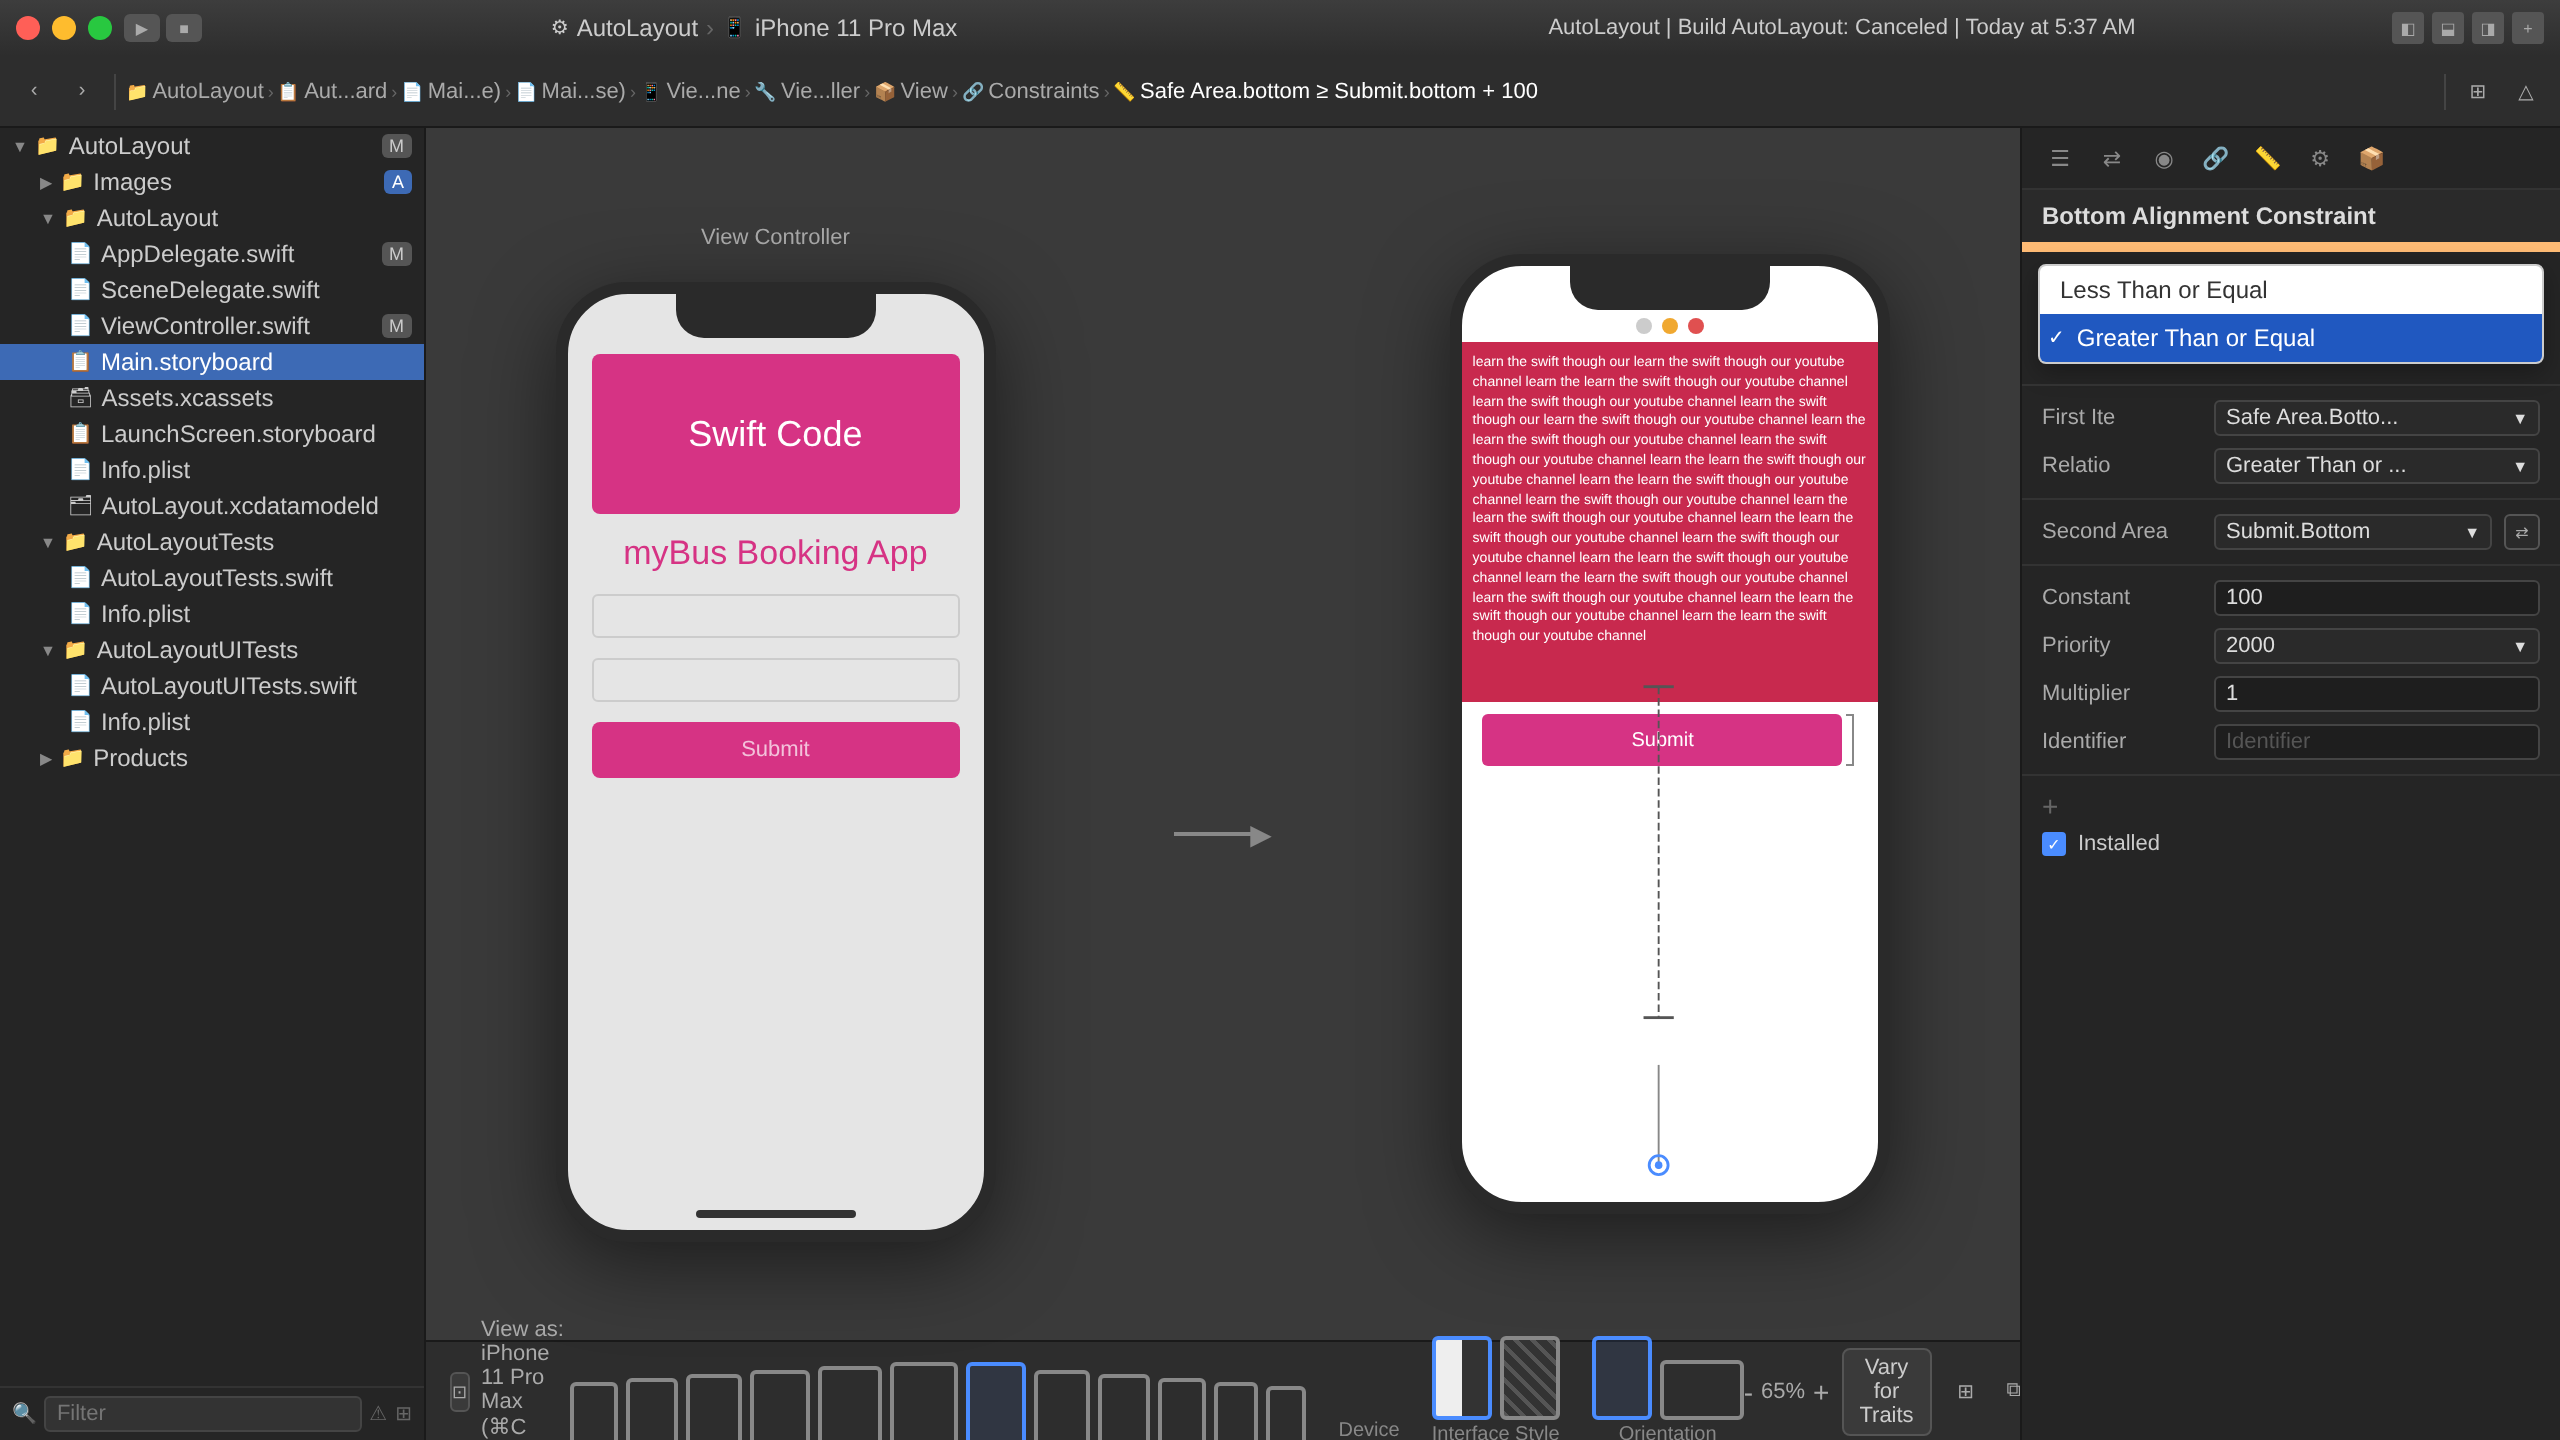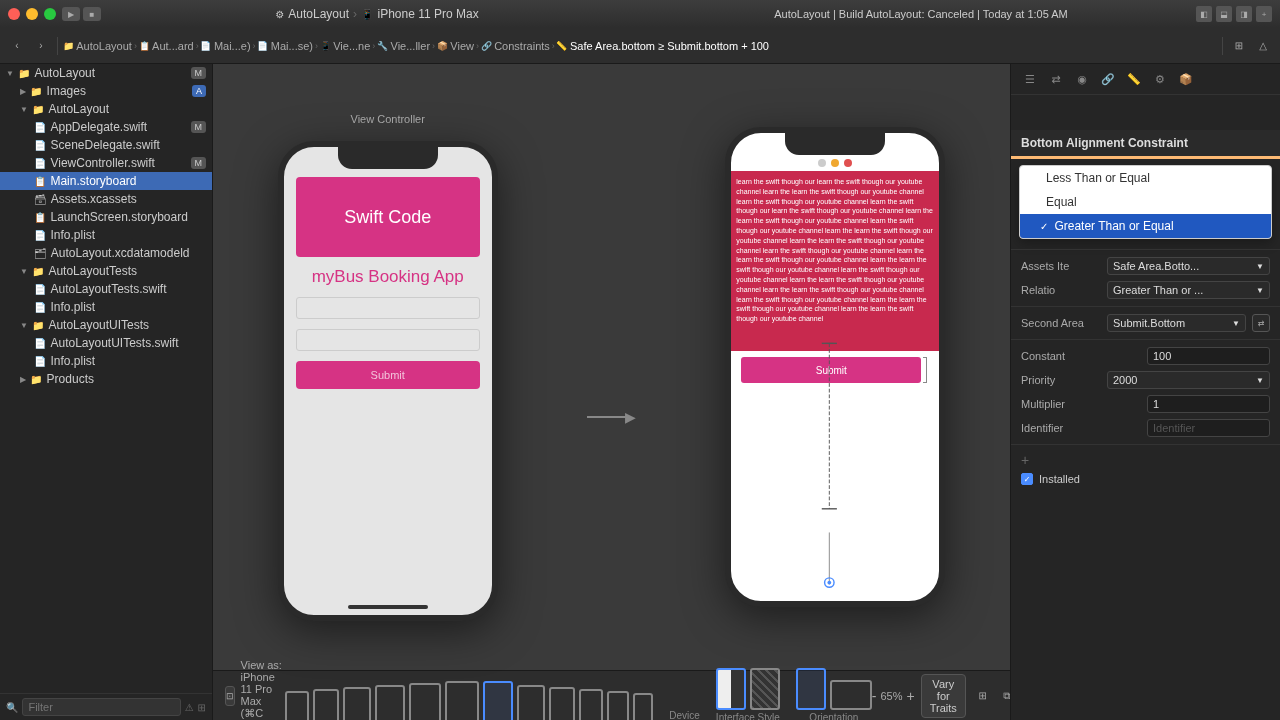--- a/index.html
+++ b/index.html
@@ -351,34 +351,33 @@
       flex-direction: column;
       flex-shrink: 0;
       font-size: 11px;
       color: #ccc;
     }
     .right-panel-header {
       padding: 6px 10px;
       font-size: 12px;
       font-weight: 600;
       color: #ddd;
-      border-bottom: 3px solid #fdba74;
+      border-bottom: 5px solid #fdba74;
       background: #2a2a2a;
-      margin-top: 35px;
     }
     .dropdown-overlay {
       background: #fff;
       border: 1px solid #ccc;
       border-radius: 4px;
       margin: 6px 8px;
       overflow: hidden;
       box-shadow: 0 4px 12px rgba(0,0,0,0.3);
     }
     .dropdown-item {
-      padding: 5px 20px;
+      padding: 5px 4px;
       font-size: 12px;
       color: #333;
       cursor: pointer;
       display: flex; align-items: center; gap: 6px;
     }
     .dropdown-item.selected { background: #2058c0; color: #fff; }
     .checkmark { font-size: 10px; }
 
     .panel-row {
       display: flex;
@@ -388,21 +387,21 @@
     }
     .panel-label { color: #aaa; font-size: 11px; width: 80px; flex-shrink: 0; }
     .panel-value {
       flex: 1;
       background: #1e1e1e;
       border: 1px solid #444;
       border-radius: 3px;
       color: #ddd;
       font-size: 11px;
       padding: 2px 5px;
-      display: flex; align-items: center; margin-left: 40px;
+      display: flex; align-items: center;
     }
     .panel-value-select {
       flex: 1;
       background: #2a2a2a;
       border: 1px solid #444;
       border-radius: 3px;
       color: #ddd;
       font-size: 11px;
       padding: 2px 5px;
       display: flex; align-items: center; justify-content: space-between;
@@ -439,21 +438,21 @@
   <div class="titlebar-center">
     <div class="titlebar-title">
       <span style="font-size:10px;">⚙</span>
       <span>AutoLayout</span>
       <span style="color:#666;">›</span>
       <span style="font-size:10px;">📱</span>
       <span>iPhone 11 Pro Max</span>
     </div>
   </div>
   <div style="flex:1; text-align:center; font-size:11px; color:#ccc;">
-    <span>AutoLayout | Build AutoLayout: Canceled | Today at 1:05 AM</span>
+    <span>AutoLayout | Build AutoLayout: Canceled | Today at 5:37 AM</span>
   </div>
   <div class="titlebar-right">
     <div class="titlebar-icon">◧</div>
     <div class="titlebar-icon">⬓</div>
     <div class="titlebar-icon">◨</div>
     <div class="titlebar-icon">+</div>
   </div>
 </div>
 
 <div class="toolbar">
@@ -788,34 +787,30 @@
       <div class="rp-icon">📦</div>
     </div>
 
     <div class="right-panel-header">Bottom Alignment Constraint</div>
 
     <div class="dropdown-overlay">
       <div class="dropdown-item">
         <span class="checkmark"> </span>
         <span>Less Than or Equal</span>
       </div>
-      <div class="dropdown-item">
-        <span class="checkmark"> </span>
-        <span>Equal</span>
-      </div>
       <div class="dropdown-item selected">
         <span class="checkmark">✓</span>
         <span>Greater Than or Equal</span>
       </div>
     </div>
 
     <div class="panel-sep"></div>
 
     <div class="panel-row">
-      <span class="panel-label">Assets Ite</span>
+      <span class="panel-label">First Ite</span>
       <div class="panel-value-select">
         <span>Safe Area.Botto...</span>
         <span style="font-size:8px;">▼</span>
       </div>
     </div>
 
     <div class="panel-row">
       <span class="panel-label">Relatio</span>
       <div class="panel-value-select">
         <span>Greater Than or ...</span>

